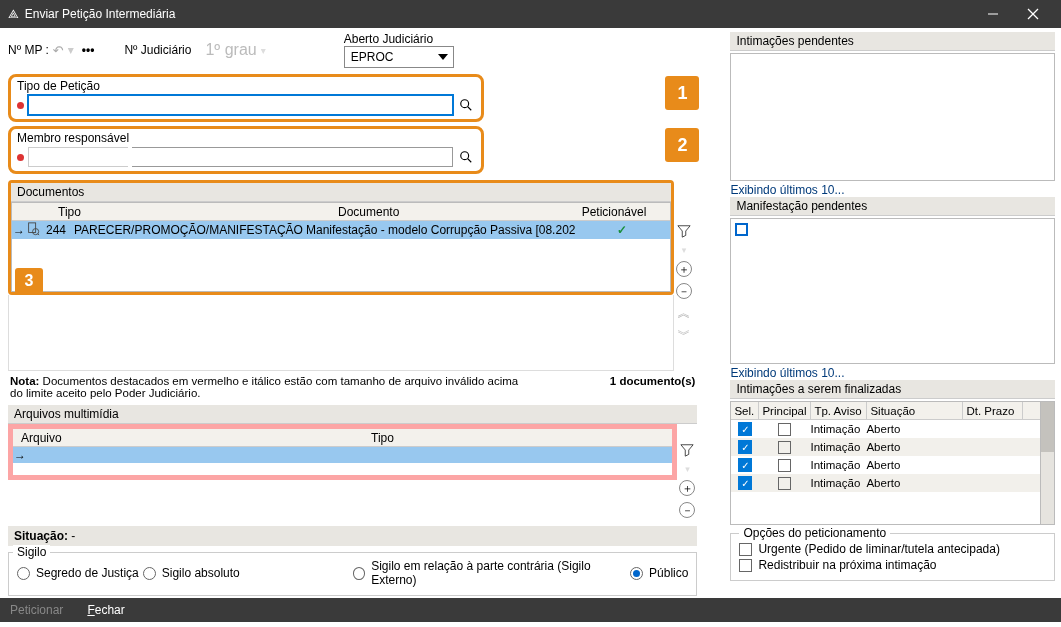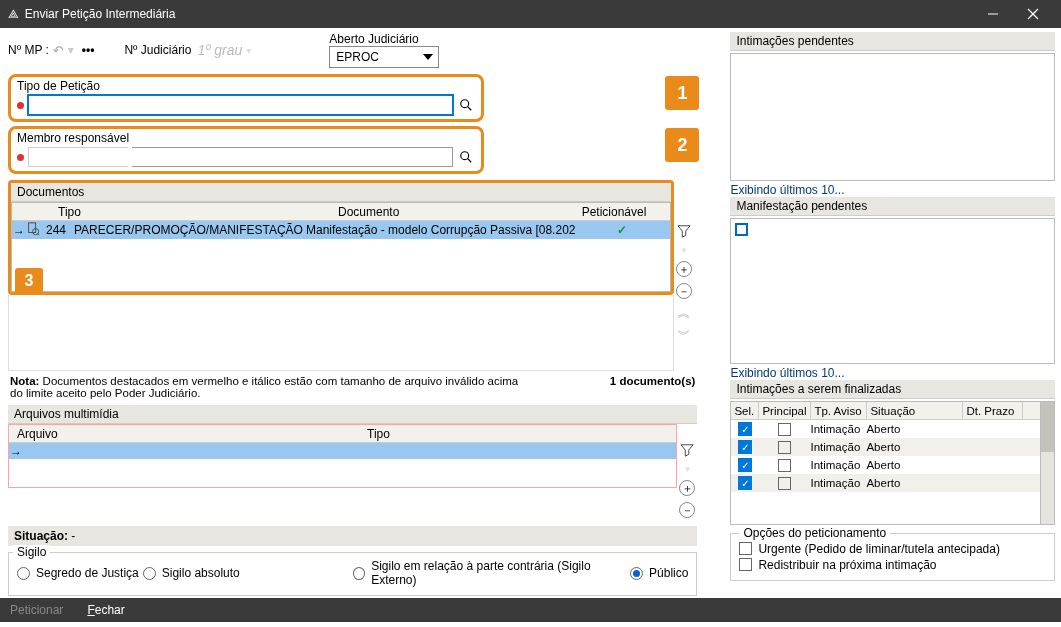--- a/index.html
+++ b/index.html
@@ -57,21 +57,21 @@
 .funnel { width: 14px; height: 14px; }
 
 .doc-below { height: 76px; border-left: 1px solid #ddd; border-right: 1px solid #ddd; border-bottom: 1px solid #ddd; display: flex; }
 .doc-below .area { flex: 1; }
 
 .note { font-size: 11.5px; padding: 4px 2px; display: flex; justify-content: space-between; }
 .note b { font-weight: bold; }
 
 .arq-wrap { margin-top: 2px; }
 .arq-grid-wrap { display: flex; }
-.arq-grid { flex: 1; border: 1px solid #fca5a5; height: 64px; }
+.arq-grid { flex: 1; border: 5px solid #fca5a5; height: 56px; }
 .arq-grid .hdr { display: flex; background: #f3f1ec; font-size: 12px; height: 18px; align-items: center; border-bottom: 1px solid #ccc; }
 .arq-grid .hdr .a1 { width: 350px; padding-left: 8px; }
 .arq-grid .hdr .a2 { width: 280px; padding-left: 8px; }
 .arq-row { background: #98c8ef; height: 16px; display: flex; align-items: center; }
 .arq-row .arrow { width: 14px; text-align: center; }
 
 .situacao { background: #e8e6e1; padding: 3px 6px; font-size: 12px; margin-top: 8px; }
 
 .sigilo { border: 1px solid #ccc; margin-top: 6px; padding: 6px 8px 8px 8px; position: relative; }
 .sigilo .legend { position: absolute; top: -8px; left: 4px; background: #fff; padding: 0 4px; font-size: 12px; }
@@ -95,29 +95,29 @@
 .finali-row.alt { background: #f2f0eb; }
 .finali-row .cb-on { width: 14px; height: 14px; background: #0078d7; display: flex; align-items: center; justify-content: center; color: #fff; font-size: 10px; margin: 0 7px; }
 .finali-row .cb-off { width: 13px; height: 13px; border: 1px solid #666; margin: 0 19px 0 19px; }
 .finali-row .tp { width: 56px; }
 .finali-row .sit { width: 96px; }
 .finali-scroll { width: 14px; background: #e6e4df; border: 1px solid #bbb; border-left: none; position: relative; }
 .finali-scroll .thumb { position: absolute; top: 0; width: 100%; height: 50px; background: #c4c2bd; }
 
 .opcoes { border: 1px solid #ccc; margin-top: 8px; padding: 8px 8px 6px 8px; position: relative; }
 .opcoes .legend { position: absolute; top: -8px; left: 8px; background: #fff; padding: 0 4px; font-size: 12px; }
-.chkrow { display: flex; align-items: flex-start; gap: 6px; font-size: 12px; margin-bottom: 2px; }
+.chkrow { display: flex; align-items: flex-end; gap: 6px; font-size: 12px; margin-bottom: 2px; }
 .chkrow .c { width: 13px; height: 13px; border: 1px solid #666; }
 
 .footer { height: 24px; background: #3a3a3a; color: #ccc; display: flex; align-items: center; padding: 0 10px; font-size: 12px; gap: 24px; }
 .footer .fbtn { cursor: pointer; }
 .footer .fbtn.dis { color: #888; }
 .footer .fbtn .u { text-decoration: underline; }
 
-.grau { color: #bbb; font-size: 14px; margin-left: 2px; font-style: italic; }
+.grau { color: #bbb; font-size: 16px; margin-left: 10px; }
 </style>
 </head>
 <body>
 
 <div class="titlebar">
   <span class="icon">⟁</span>
   <span>Enviar Petição Intermediária</span>
   <span class="spacer"></span>
   <div class="winbtn">
     <svg width="12" height="12">

